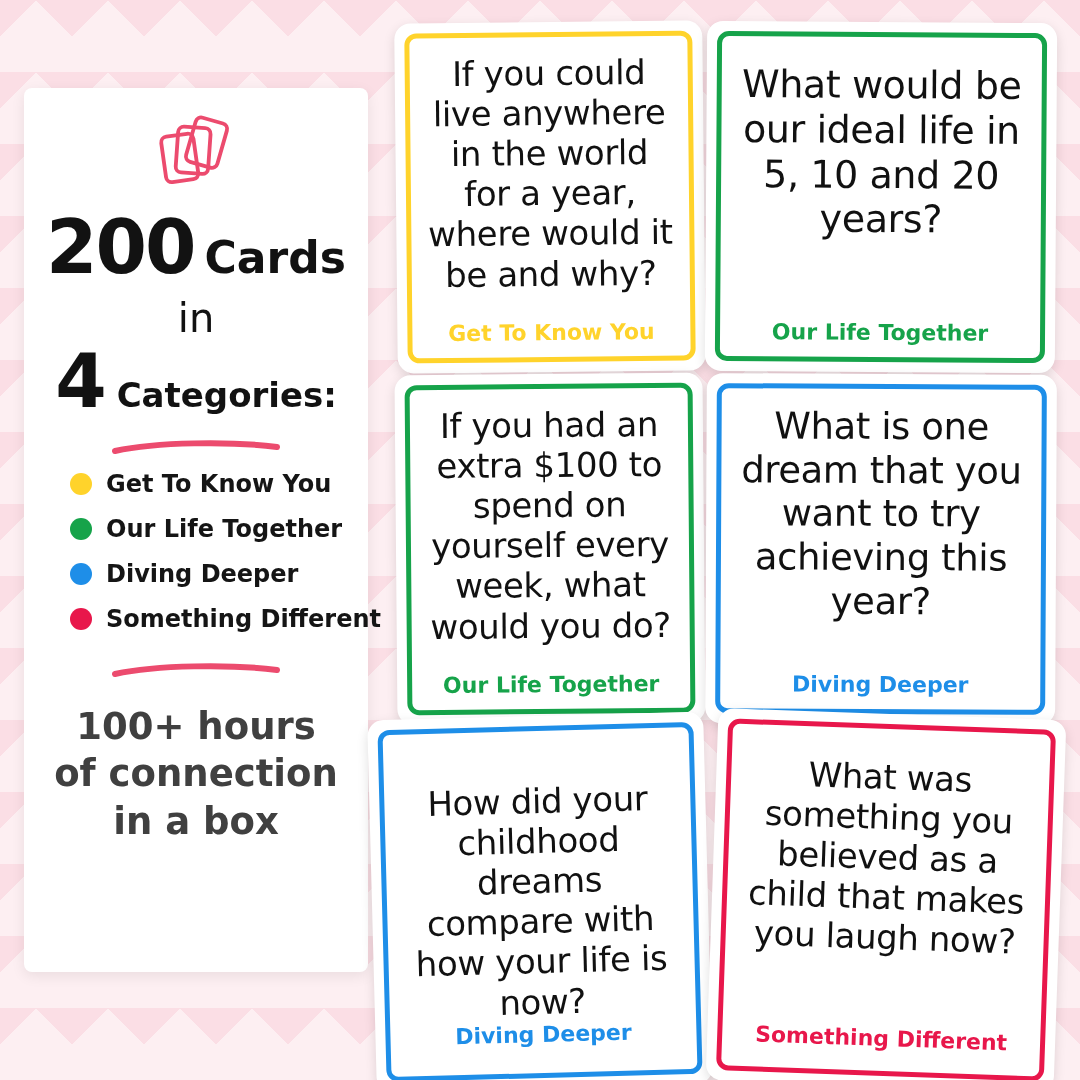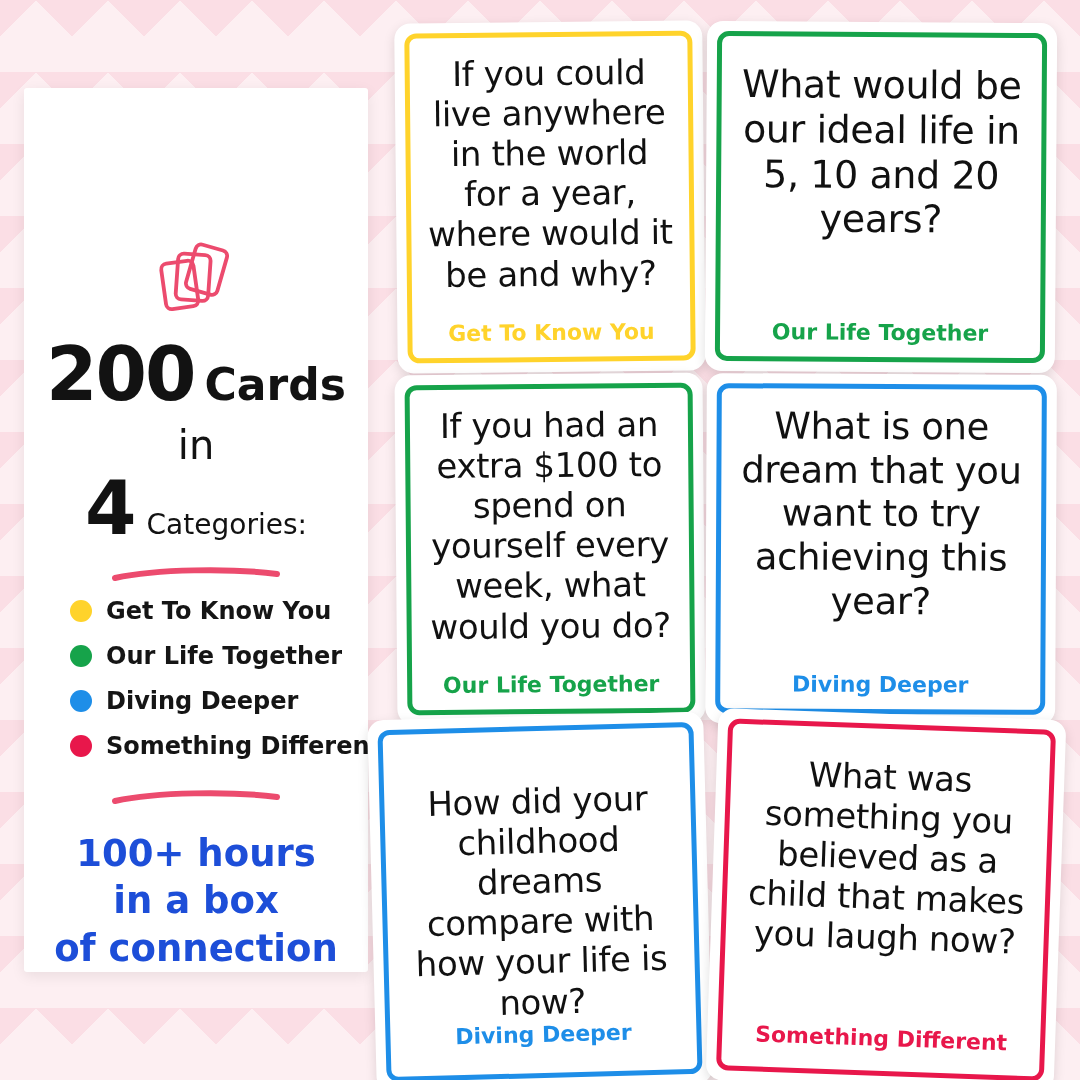--- a/index.html
+++ b/index.html
@@ -33,28 +33,27 @@
   }
 
   
   #info-panel {
     position: absolute;
     left: 24px;
     top: 88px;
     width: 344px;
     height: 884px;
     background: #ffffff;
-    border-radius: 3px;
+    border-radius: 8px;
     box-shadow: 0 4px 14px rgba(0,0,0,0.08);
     display: flex;
     flex-direction: column;
     align-items: center;
     padding-top: 26px;
     box-sizing: border-box;
-    justify-content: flex-end;
   }
 
   #cards-icon {
     width: 96px;
     height: 86px;
     margin-bottom: 6px;
   }
 
   .headline {
     font-family: "DejaVu Sans", sans-serif;
@@ -90,22 +89,22 @@
     align-items: baseline;
     justify-content: center;
     gap: 12px;
   }
   #num-4 {
     font-size: 74px;
     font-weight: 800;
     letter-spacing: -2px;
   }
   #word-categories {
-    font-size: 28px;
-    font-weight: 400;
+    font-size: 34px;
+    font-weight: 700;
   }
 
   .divider-swoosh {
     width: 170px;
     height: 16px;
     margin: 22px 0 14px 0;
   }
 
   #legend {
     width: 100%;
@@ -130,21 +129,21 @@
     font-size: 24px;
     font-weight: 700;
     color: #151515;
     white-space: nowrap;
   }
 
   #footer-text {
     text-align: center;
     font-size: 37px;
     font-weight: 800;
-    color: #1d4ed8;
+    color: #404040;
     line-height: 1.28;
     margin-top: 6px;
   }
 
   
   .qcard {
     position: absolute;
     background: #ffffff;
     border-radius: 16px;
     box-shadow: 0 4px 12px rgba(0,0,0,0.13);
@@ -232,22 +231,22 @@
         <span class="legend-label">Something Different</span>
       </div>
     </div>
 
     <svg class="divider-swoosh" viewBox="0 0 170 16" style="margin-top:30px;margin-bottom:18px;">
       <path d="M4 11 C 45 2, 120 1, 166 7" stroke="#EC4B6E" stroke-width="6" fill="none" stroke-linecap="round"></path>
     </svg>
 
     <div id="footer-text">
       <div>100+ hours</div>
+      <div>of connection</div>
       <div>in a box</div>
-      <div>of connection</div>
     </div>
   </div>
 
   <div class="qcard" style="left:396px; top:22px; width:308px; height:350px; transform:rotate(-0.6deg);">
     <div class="qcard-inner" style="border-color:#FFD32B;">
       <div class="qtext">If you could live anywhere in the world for a year, where would it be and why?</div>
       <div class="qcat" style="color:#FFD32B;">Get To Know You</div>
     </div>
   </div>
 

